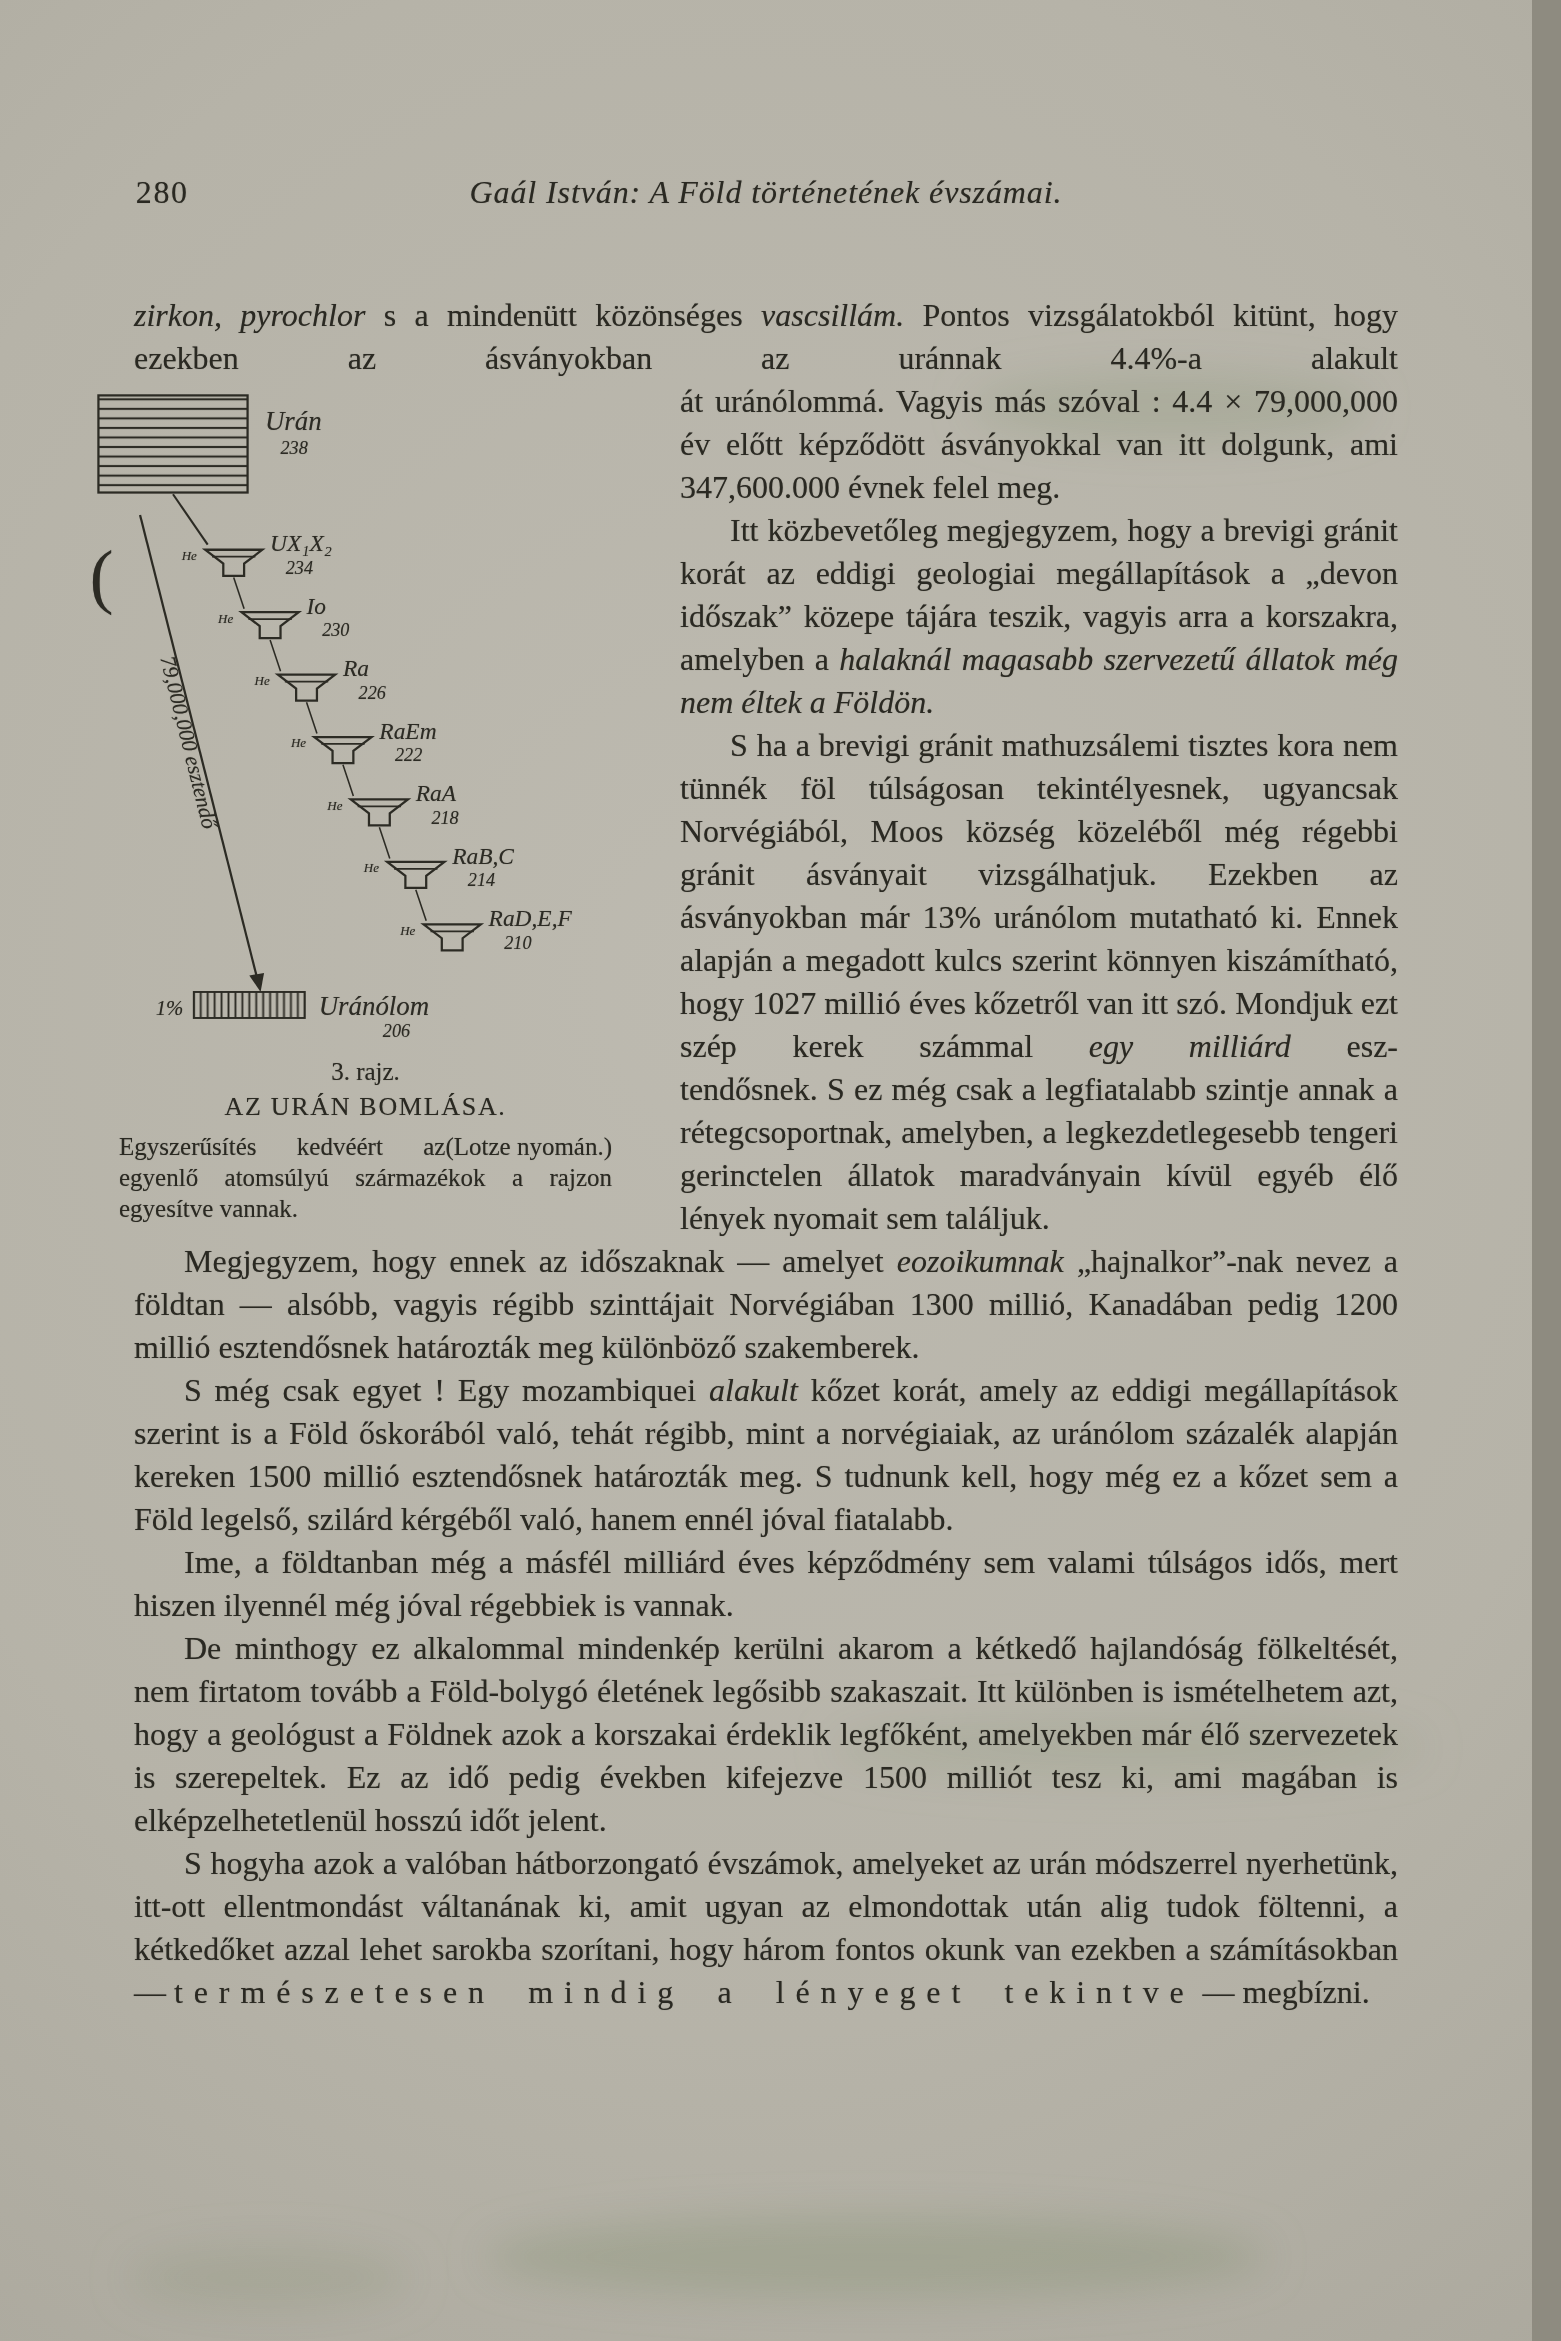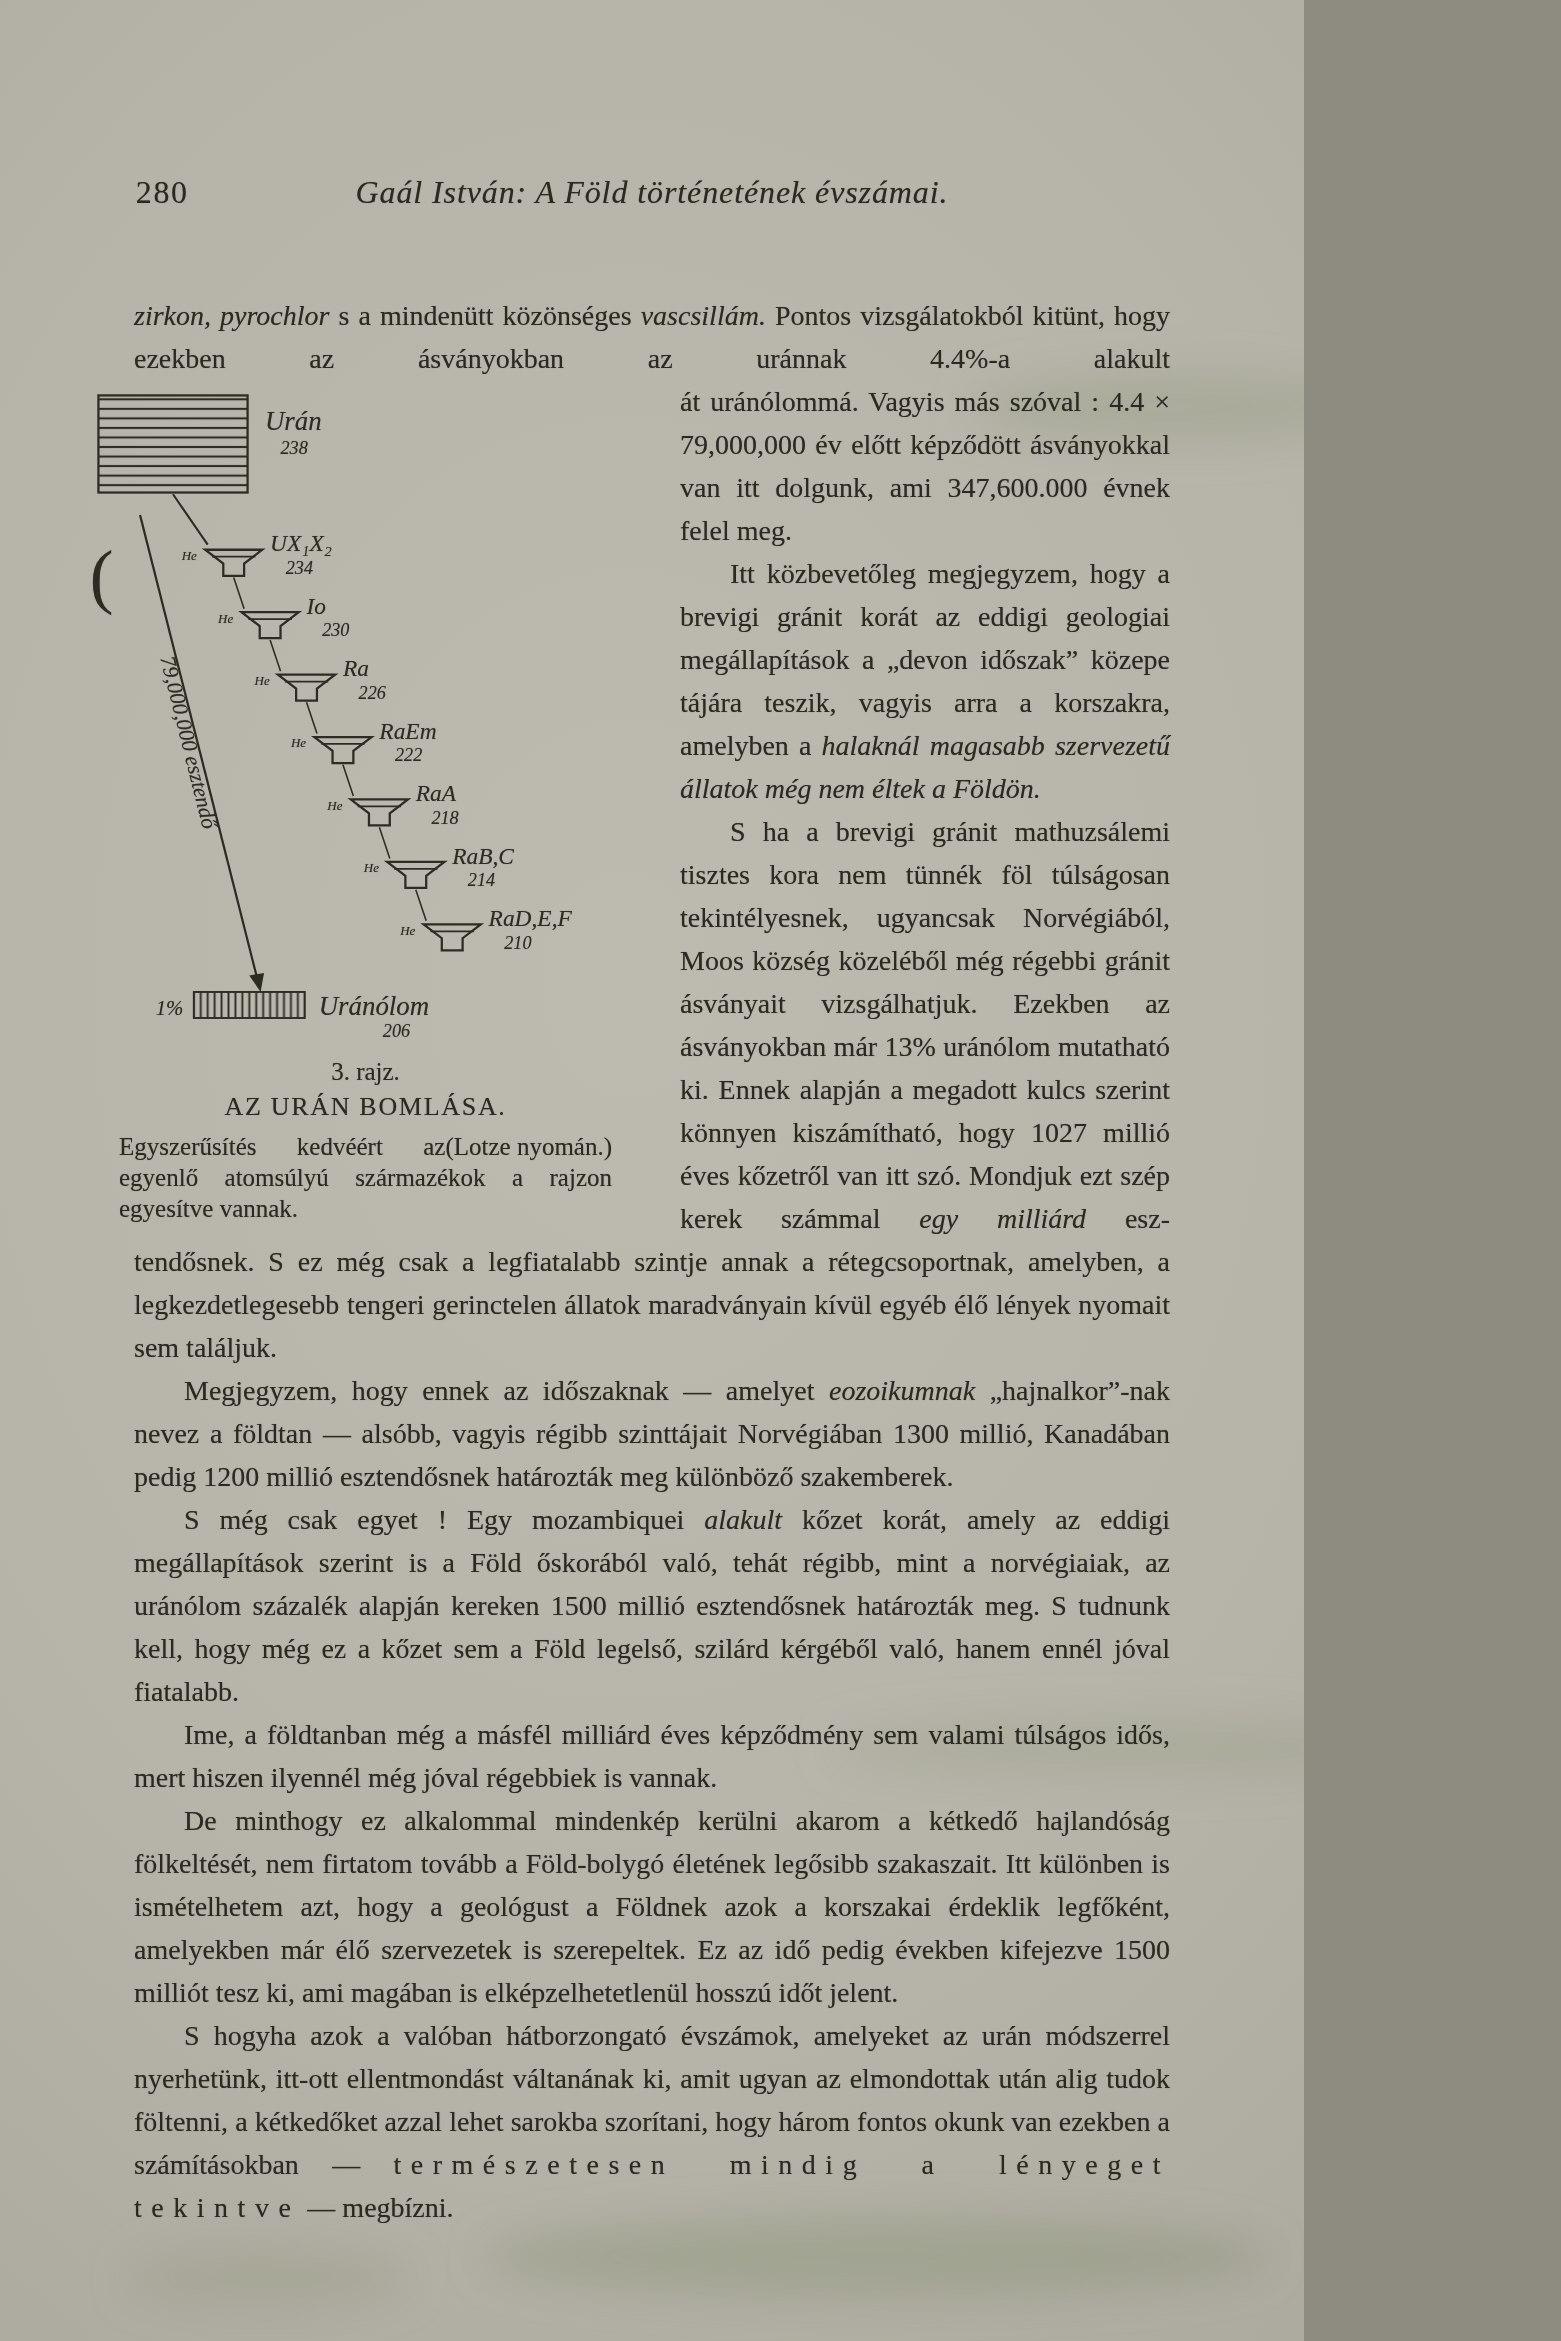--- a/index.html
+++ b/index.html
@@ -1,29 +1,29 @@
 <!DOCTYPE html>
 <html style="font-size:14px"><head>
 <meta charset="utf-8">
 <style>
   html,body { margin:0; padding:0; background:#8e8b80; }
   .sheet {
-    position:relative; width:1304px; height:2342px; overflow:hidden;
+    position:relative; width:1532px; height:2342px; overflow:hidden;
     background:
       radial-gradient(ellipse 120% 90% at 48% 42%, #bdbab0 0%, #b6b3a8 50%, #aaa79c 85%, #9c998c 100%);
     font-family:"Liberation Serif", serif;
     color:#2a2922;
   }
   .content { position:absolute; left:134px; right:134px; top:130px;
     text-shadow:0 0 0.9px rgba(42,40,33,0.45); }
   .pagehead { position:relative; height:42px; margin-bottom:78px; font-size:32px; }
   .pagenum { position:absolute; left:1.7px; top:0; letter-spacing:1.7px; }
   .runhead { display:block; text-align:center; font-style:italic; letter-spacing:0.9px;margin-top:44px; }
 
-  .p { margin:0; font-size:28px; line-height:43px; text-align:justify; text-indent:50px; }
+  .p { margin:0; font-size:32px; line-height:43px; text-align:justify; text-indent:50px; }
   .p.noindent { text-indent:0; }
   .p.justlast { text-align-last:justify; }
   .p i { font-style:italic; }
   .spaced { letter-spacing:0.34em; word-spacing:0.45em; }
 
   .fig { float:left; width:559px; margin:5.2px 35px 12px -48px; }
   .decay-svg { display:block; }
   .decay-svg text { fill:#2c2b24; }
   .ln, .cup, .lvl, .drip { stroke:#2c2b24; fill:none; }
   .ln { stroke-width:2.4; }

